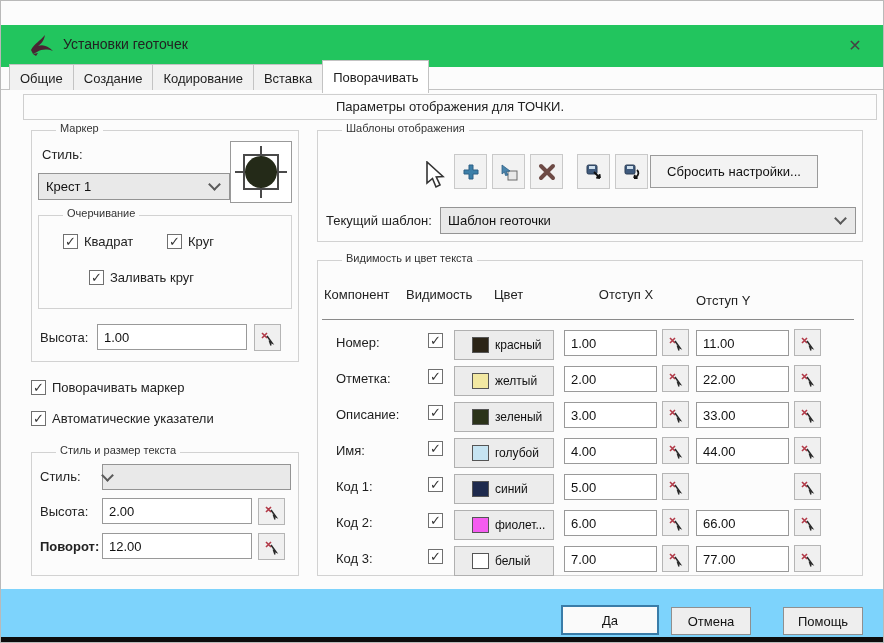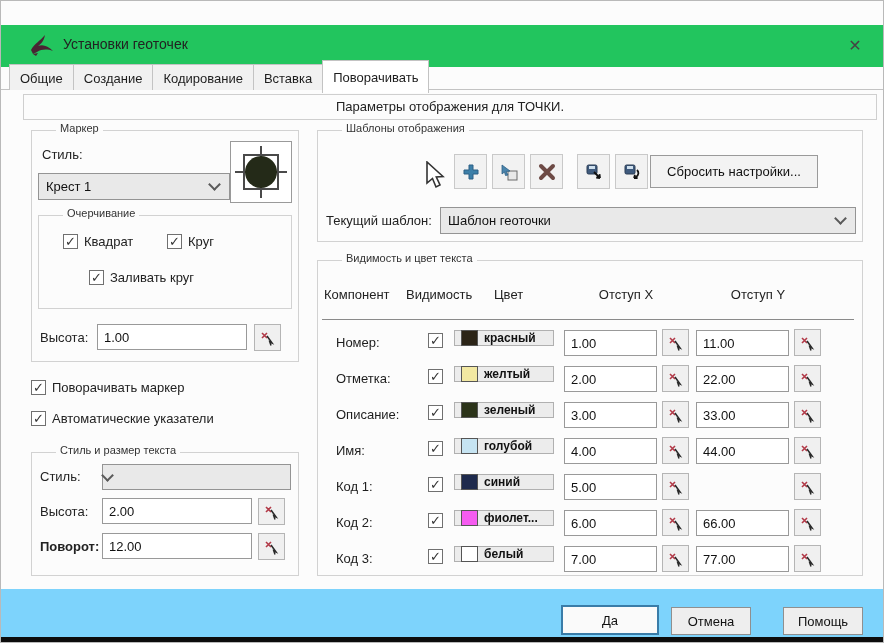--- a/index.html
+++ b/index.html
@@ -43,21 +43,21 @@
   .resetbtn { position:absolute; left:332px; top:24px; width:168px; height:33px; background:#f3f3f3; border:1px solid #9a9a9a; font-size:13px; color:#111; cursor:pointer; font-family:"Liberation Sans",sans-serif; }
 
   
   .vt-head { position:absolute; left:0; top:0; width:100%; height:28px; }
   .vt-head span { position:absolute; top:6px; font-size:13px; color:#222; }
   .vt-rule { position:absolute; left:4px; top:58px; width:532px; border-top:1px solid #8a8a8a; }
   .vt-rows { position:absolute; left:0; top:64px; width:100%; }
   .vt-row { position:relative; height:36px; }
   .vt-row .rl { position:absolute; left:6px; top:10px; font-size:13px;margin-left:12px; }
   .vt-row .rcb { position:absolute; left:110px; top:8px; }
-  .colorbtn { position:absolute; left:136px; top:5px; width:100px; height:16px; background:#ececec; border:1px solid #b0b0b0; display:flex; align-items:center; justify-content:flex-start; padding-left:6px; cursor:pointer;font-weight:bold; }
+  .colorbtn { position:absolute; left:136px; top:5px; width:100px; height:30px; background:#ececec; border:1px solid #b0b0b0; display:flex; align-items:center; justify-content:flex-start; padding-left:17px; cursor:pointer; }
   .swatch { width:17px; height:16px; border:1px solid #555; flex:0 0 auto; }
   .colorbtn .cname { margin-left:6px; font-size:12px; color:#111; white-space:nowrap; overflow:hidden; text-overflow:ellipsis; }
   .vt-row .inx { left:246px; top:5px; width:93px; height:26px; }
   .vt-row .piх { left:344px; top:4px; }
   .vt-row .iny { left:378px; top:5px; width:93px; height:26px; }
   .vt-row .piy { left:476px; top:4px; }
 
   
   .footer { position:absolute; left:0; top:588px; width:884px; height:48px; background:#7dd3fc; }
   .btn { position:absolute; font-family:"Liberation Sans",sans-serif; font-size:13px; color:#111; background:#eeeeee; border:1px solid #8f8f8f; cursor:pointer; }
@@ -203,21 +203,21 @@
       </div>
     </div>
 
     <div class="groupbox" style="left:316px; top:170px; width:546px; height:316px;">
       <span class="legend">Видимость и цвет текста</span>
       <div class="vt-head">
         <span style="left:6px; top:26px;">Компонент</span>
         <span style="left:88px; top:26px;">Видимость</span>
         <span style="left:176px; top:26px;">Цвет</span>
         <span style="left:246px; top:26px; width:124px; text-align:center;">Отступ X</span>
-        <span style="left:378px; top:26px; width:124px; text-align:center;">Отступ Y</span>
+        <span style="left:378px; top:32px; width:124px; text-align:left;">Отступ Y</span>
       </div>
       <div class="vt-rule"></div>
       <div class="vt-rows" id="vt-rows">
   <div class="vt-row">
     <span class="rl">Номер:</span>
     <div class="cbrow rcb">
       <span class="cbbox">✓</span>
     </div>
     <div class="colorbtn">
       <span class="swatch" style="background: rgb(43, 36, 23);"></span>

